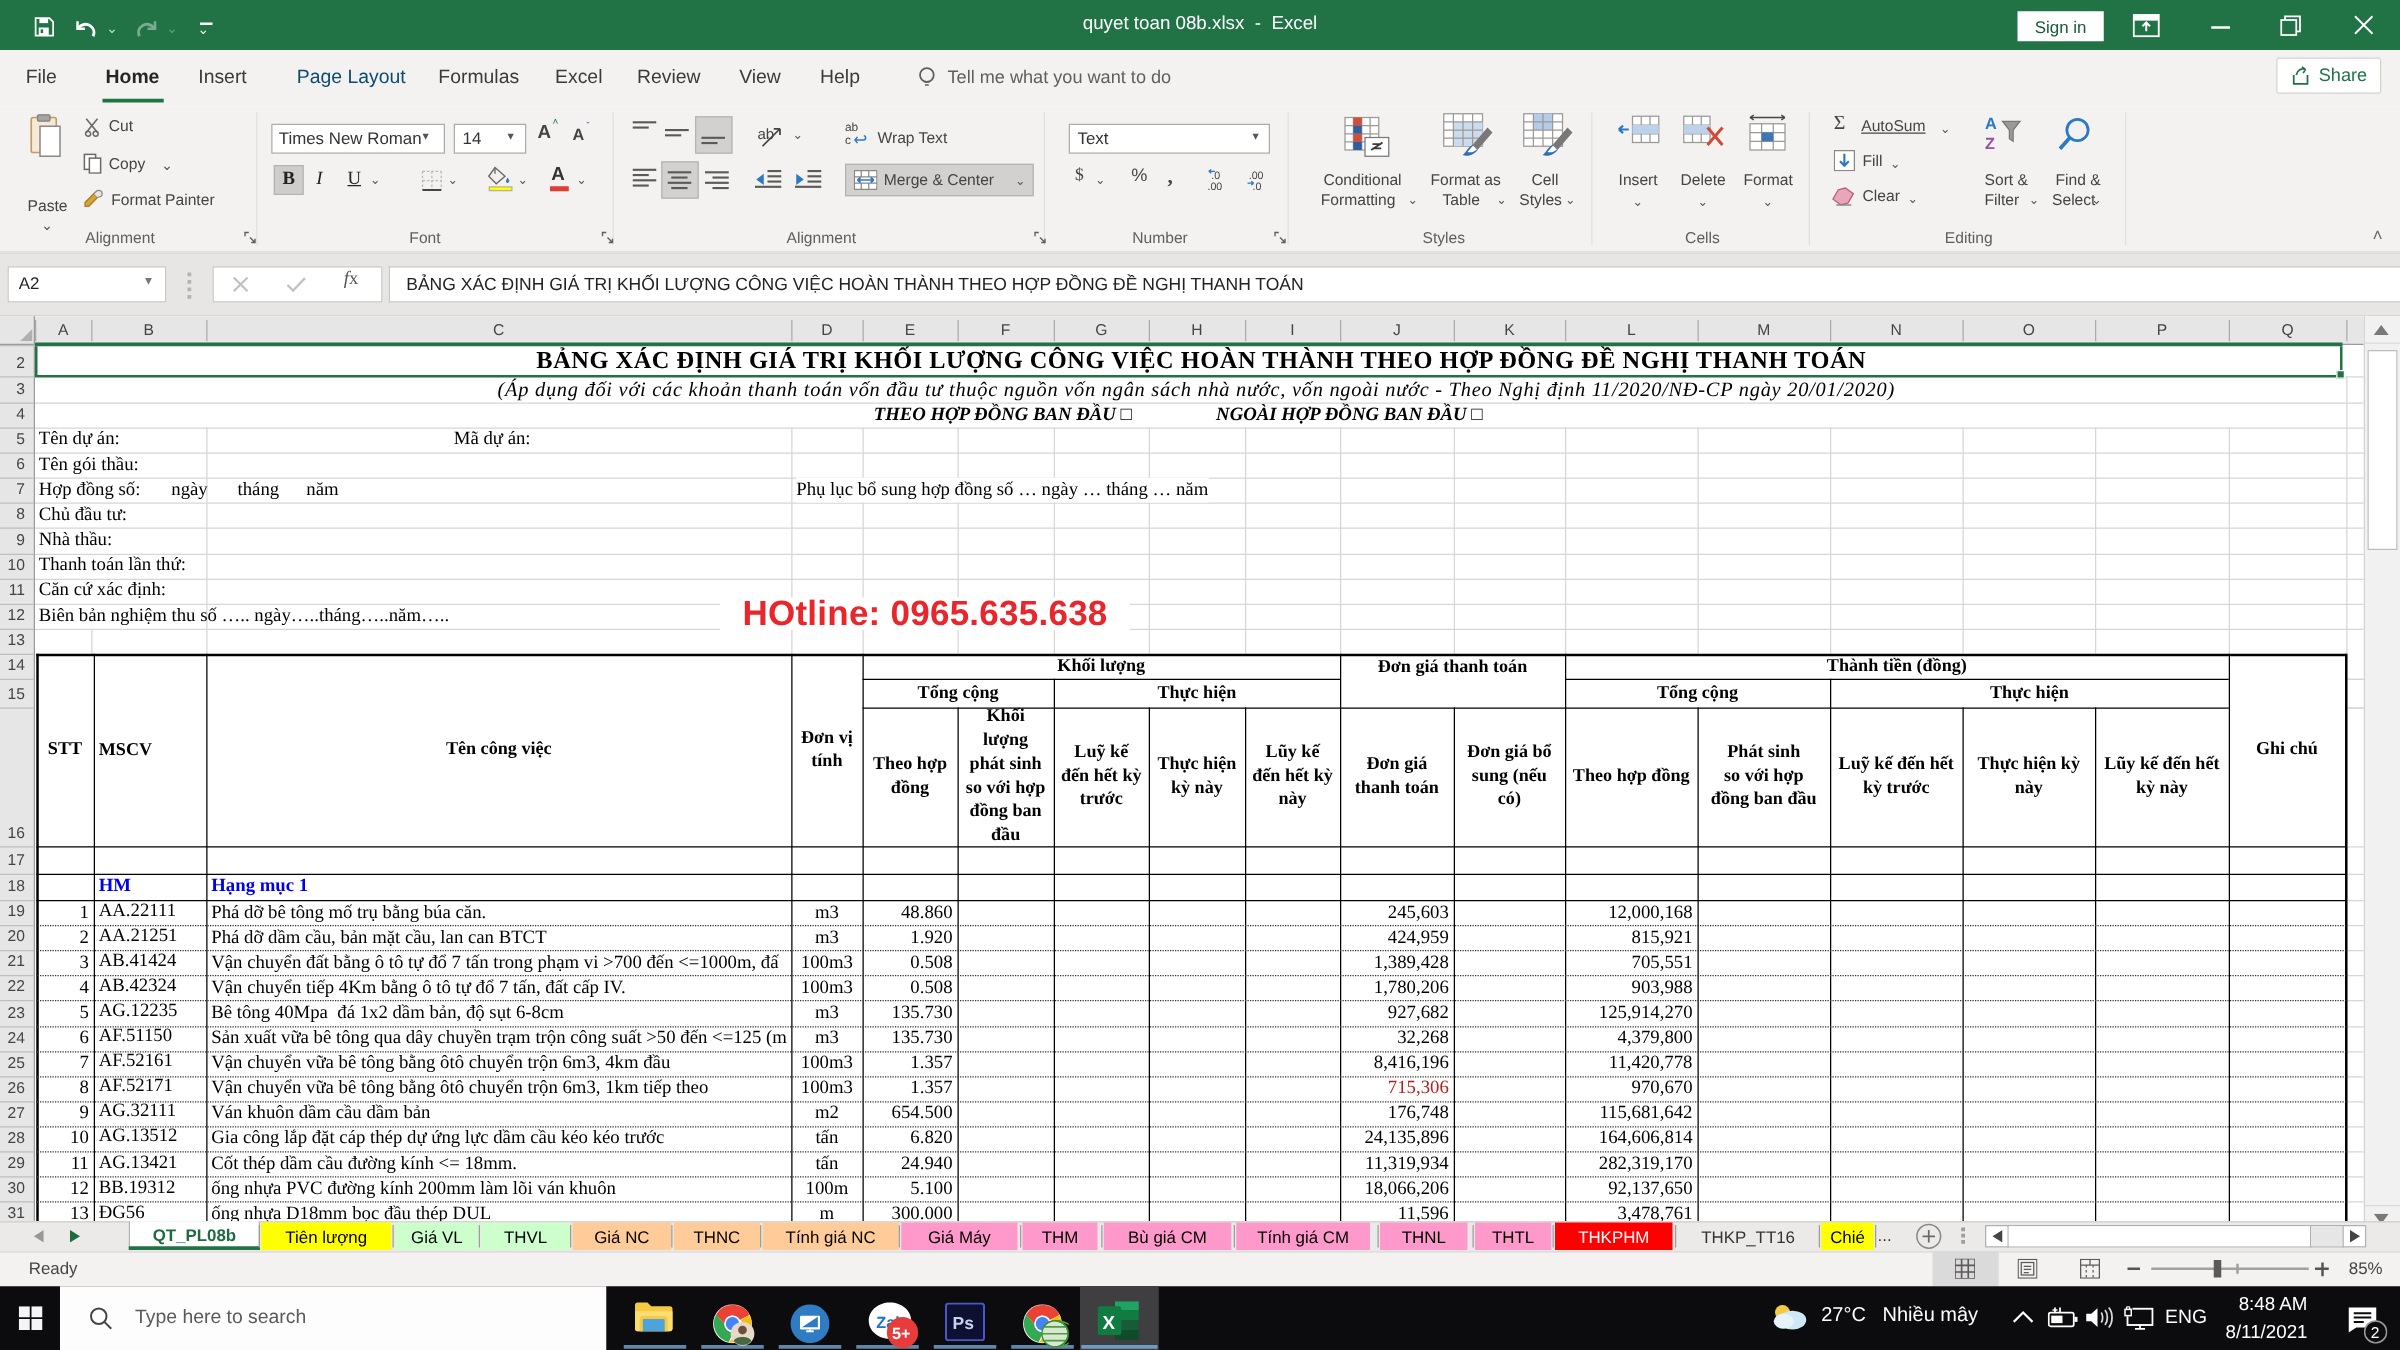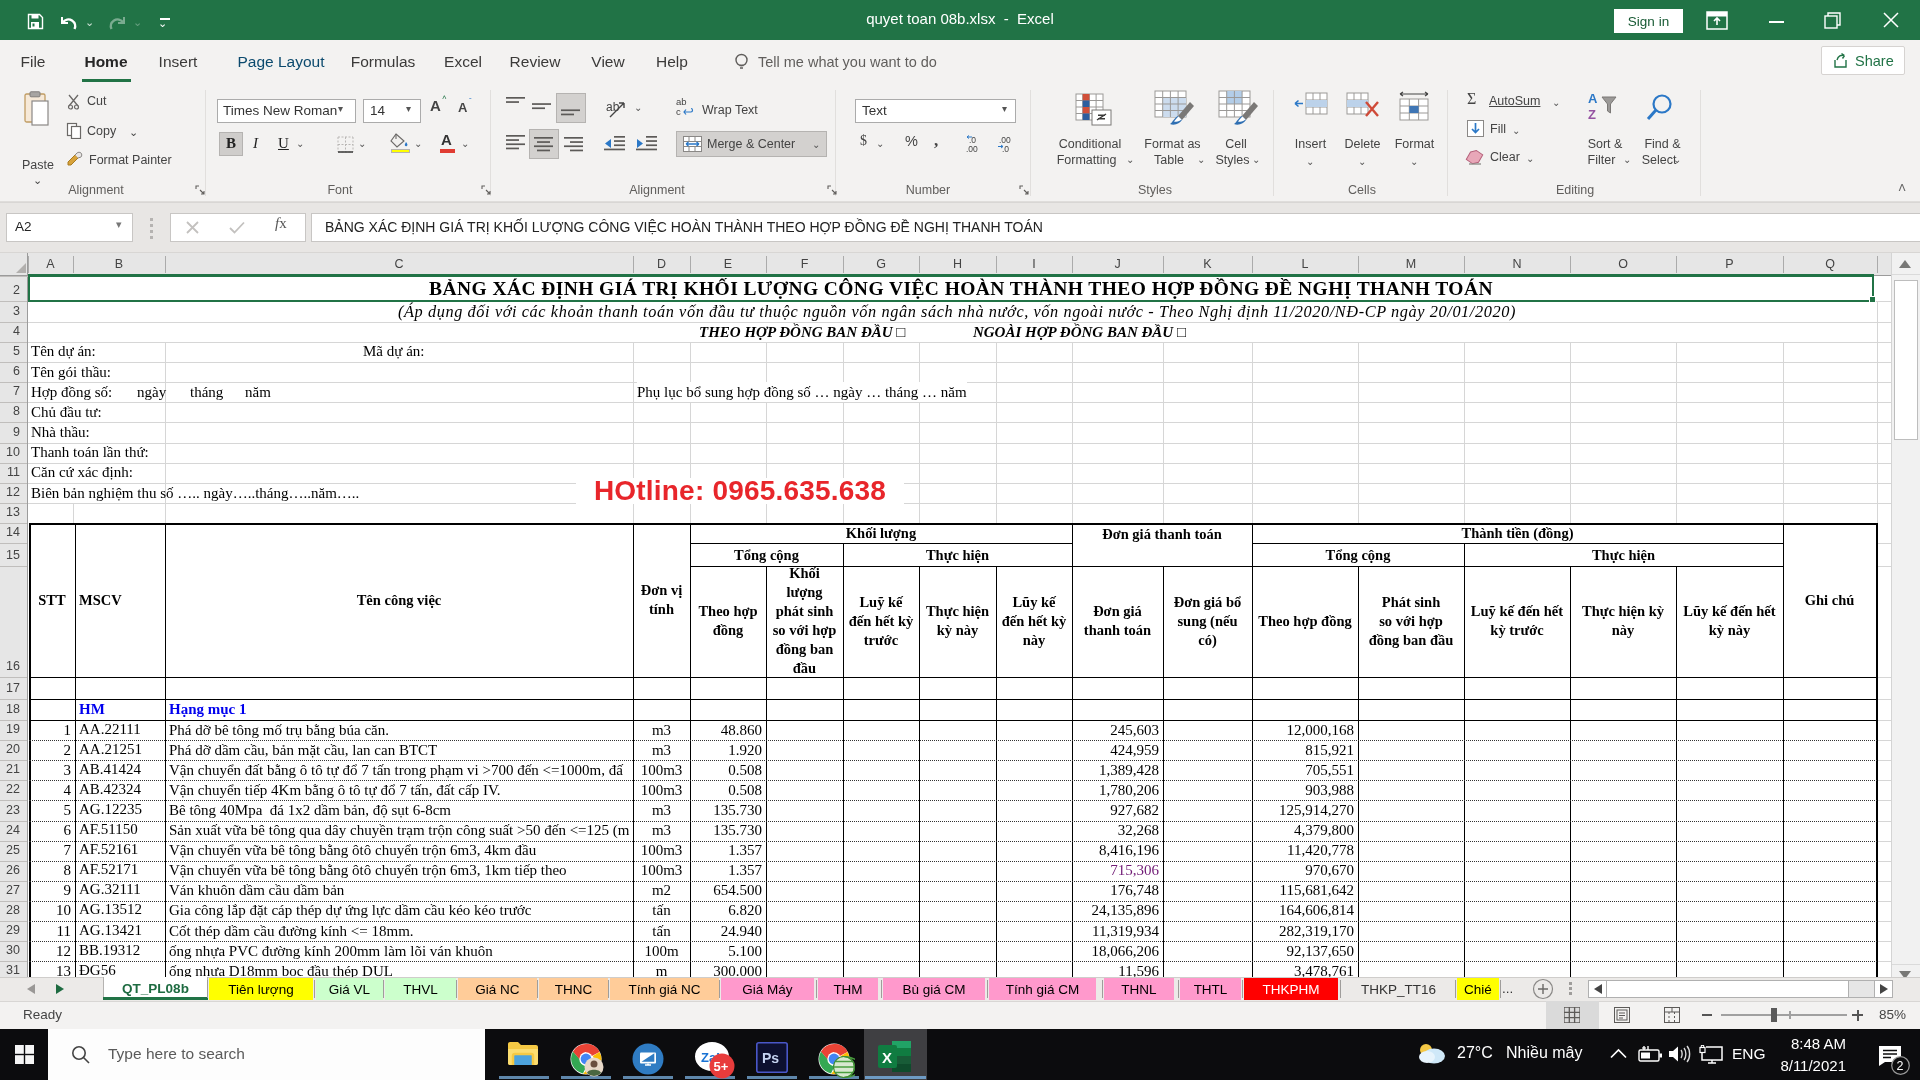--- a/index.html
+++ b/index.html
@@ -677,21 +677,21 @@
 <div style="position:absolute;left:169px;top:840.6500000000001px;width:462px;height:20px;display:flex;align-items:center;overflow:hidden;font:15px 'Liberation Serif',serif;color:#000;white-space:nowrap">Vận chuyển vữa bê tông bằng ôtô chuyển trộn 6m3, 4km đầu</div>
 <div style="position:absolute;left:633px;top:840.6500000000001px;width:57px;height:20px;display:flex;align-items:center;justify-content:center;font:normal 15px 'Liberation Serif',serif;color:#000;white-space:nowrap;">100m3</div>
 <div style="position:absolute;left:690px;top:840.6500000000001px;width:72px;height:20px;display:flex;align-items:center;justify-content:flex-end;font:15px 'Liberation Serif',serif;color:#000;white-space:nowrap">1.357</div>
 <div style="position:absolute;left:1072px;top:840.6500000000001px;width:87px;height:20px;display:flex;align-items:center;justify-content:flex-end;font:15px 'Liberation Serif',serif;color:#000;white-space:nowrap">8,416,196</div>
 <div style="position:absolute;left:1252px;top:840.6500000000001px;width:102px;height:20px;display:flex;align-items:center;justify-content:flex-end;font:15px 'Liberation Serif',serif;color:#000;white-space:nowrap">11,420,778</div>
 <div style="position:absolute;left:29px;top:860.75px;width:42px;height:20px;display:flex;align-items:center;justify-content:flex-end;font:15px 'Liberation Serif',serif;color:#000;white-space:nowrap">8</div>
 <div style="position:absolute;left:79px;top:861.25px;font:normal 15px 'Liberation Serif',serif;color:#000;white-space:nowrap;">AF.52171</div>
 <div style="position:absolute;left:169px;top:860.75px;width:462px;height:20px;display:flex;align-items:center;overflow:hidden;font:15px 'Liberation Serif',serif;color:#000;white-space:nowrap">Vận chuyển vữa bê tông bằng ôtô chuyển trộn 6m3, 1km tiếp theo</div>
 <div style="position:absolute;left:633px;top:860.75px;width:57px;height:20px;display:flex;align-items:center;justify-content:center;font:normal 15px 'Liberation Serif',serif;color:#000;white-space:nowrap;">100m3</div>
 <div style="position:absolute;left:690px;top:860.75px;width:72px;height:20px;display:flex;align-items:center;justify-content:flex-end;font:15px 'Liberation Serif',serif;color:#000;white-space:nowrap">1.357</div>
-<div style="position:absolute;left:1072px;top:860.75px;width:87px;height:20px;display:flex;align-items:center;justify-content:flex-end;font:15px 'Liberation Serif',serif;color:#701a75;white-space:nowrap">715,306</div>
+<div style="position:absolute;left:1072px;top:860.75px;width:87px;height:20px;display:flex;align-items:center;justify-content:flex-end;font:15px 'Liberation Serif',serif;color:#b91c1c;white-space:nowrap">715,306</div>
 <div style="position:absolute;left:1252px;top:860.75px;width:102px;height:20px;display:flex;align-items:center;justify-content:flex-end;font:15px 'Liberation Serif',serif;color:#000;white-space:nowrap">970,670</div>
 <div style="position:absolute;left:29px;top:880.8499999999999px;width:42px;height:20px;display:flex;align-items:center;justify-content:flex-end;font:15px 'Liberation Serif',serif;color:#000;white-space:nowrap">9</div>
 <div style="position:absolute;left:79px;top:881.3499999999999px;font:normal 15px 'Liberation Serif',serif;color:#000;white-space:nowrap;">AG.32111</div>
 <div style="position:absolute;left:169px;top:880.8499999999999px;width:462px;height:20px;display:flex;align-items:center;overflow:hidden;font:15px 'Liberation Serif',serif;color:#000;white-space:nowrap">Ván khuôn dầm cầu dầm bản</div>
 <div style="position:absolute;left:633px;top:880.8499999999999px;width:57px;height:20px;display:flex;align-items:center;justify-content:center;font:normal 15px 'Liberation Serif',serif;color:#000;white-space:nowrap;">m2</div>
 <div style="position:absolute;left:690px;top:880.8499999999999px;width:72px;height:20px;display:flex;align-items:center;justify-content:flex-end;font:15px 'Liberation Serif',serif;color:#000;white-space:nowrap">654.500</div>
 <div style="position:absolute;left:1072px;top:880.8499999999999px;width:87px;height:20px;display:flex;align-items:center;justify-content:flex-end;font:15px 'Liberation Serif',serif;color:#000;white-space:nowrap">176,748</div>
 <div style="position:absolute;left:1252px;top:880.8499999999999px;width:102px;height:20px;display:flex;align-items:center;justify-content:flex-end;font:15px 'Liberation Serif',serif;color:#000;white-space:nowrap">115,681,642</div>
 <div style="position:absolute;left:29px;top:900.95px;width:42px;height:20px;display:flex;align-items:center;justify-content:flex-end;font:15px 'Liberation Serif',serif;color:#000;white-space:nowrap">10</div>
 <div style="position:absolute;left:79px;top:901.45px;font:normal 15px 'Liberation Serif',serif;color:#000;white-space:nowrap;">AG.13512</div>

